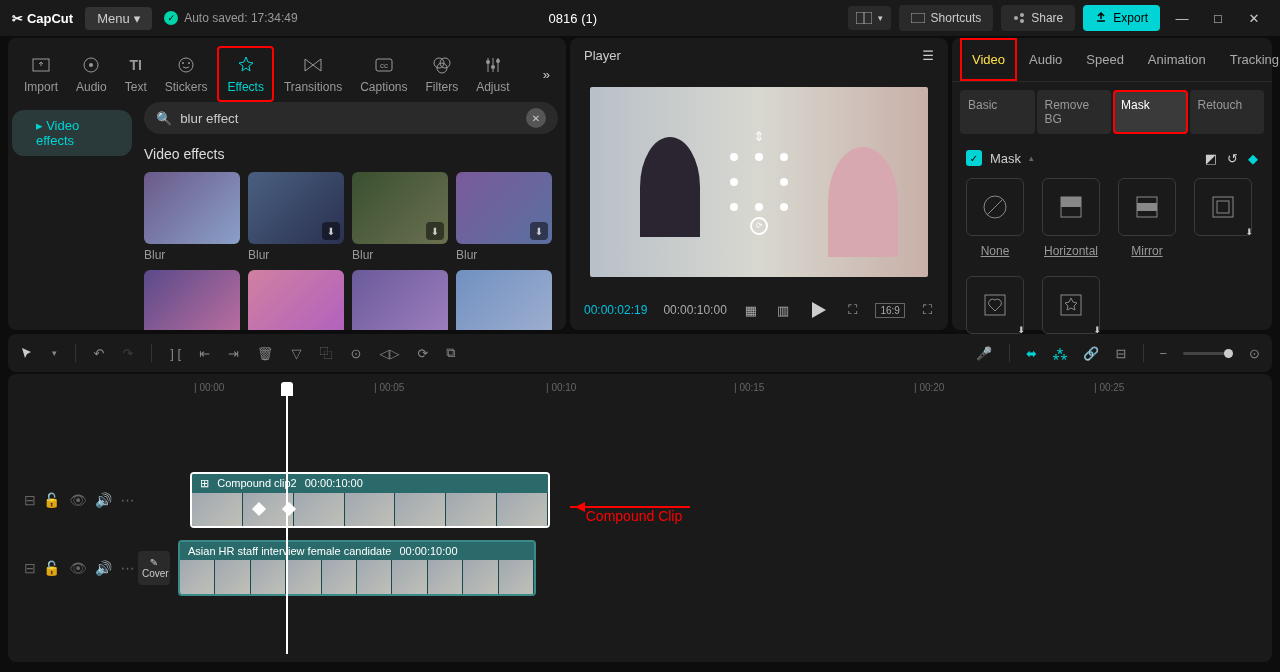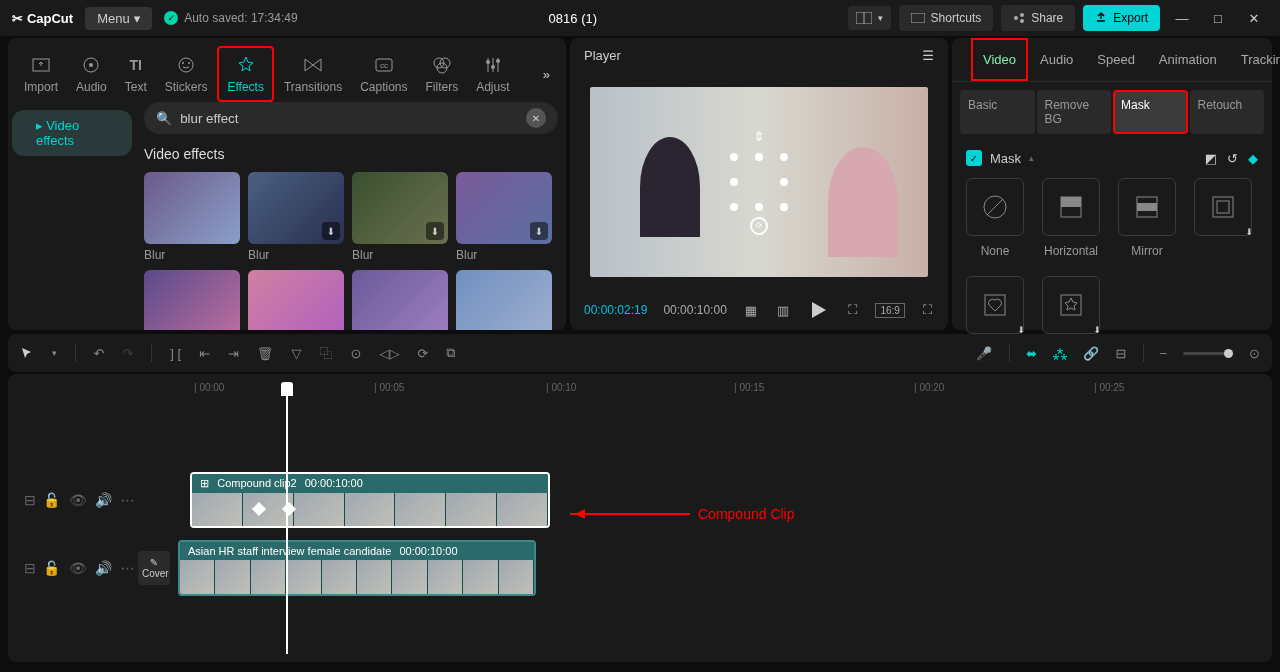--- a/index.html
+++ b/index.html
@@ -54,35 +54,35 @@
 .mask-overlay { position:absolute; left:50%; top:50%; transform:translate(-50%,-50%); width:50px; height:50px; }
 .mask-dot { position:absolute; width:8px; height:8px; background:#fff; border-radius:50%; }
 .player-ctrls { display:flex; align-items:center; padding:10px 14px; gap:16px; }
 .timecode { color:#00c0e0; font-size:12px; }
 .duration { color:#aaa; font-size:12px; }
 .play-btn { margin:0 auto; cursor:pointer; }
 .ctrl-icon { cursor:pointer; padding:2px; color:#aaa; }
 .right-panel { width:320px; background:#1a1a1a; border-radius:8px; margin:2px 8px 2px 0; display:flex; flex-direction:column; }
 .prop-tabs { display:flex; padding:0 8px; border-bottom:1px solid #2a2a2a; }
 .prop-tab { padding:14px 12px; cursor:pointer; font-size:13px; color:#aaa; }
-.prop-tab.active { color:#86efac; border-bottom:2px solid #00d4d4;margin-left:11px; }
+.prop-tab.active { color:#fde047; border-bottom:2px solid #00d4d4; }
 .prop-tab.highlight { border:2px solid #ff0000; padding:12px 10px; }
 .sub-tabs { display:flex; gap:2px; padding:8px; }
 .sub-tab { flex:1; padding:8px; background:#2a2a2a; cursor:pointer; font-size:12px; color:#999; border-radius:4px; }
 .sub-tab.active { background:#3a3a3a; color:#fff; }
 .sub-tab.highlight { border:2px solid #ff0000; padding:6px; }
 .mask-section { padding:8px 14px; }
 .mask-header { display:flex; align-items:center; gap:8px; margin-bottom:12px; }
 .checkbox { width:16px; height:16px; background:#00d4d4; border-radius:3px; display:flex; align-items:center; justify-content:center; color:#000; font-size:10px; }
 .mask-header-right { margin-left:auto; display:flex; gap:10px; }
 .mask-grid { display:flex; flex-wrap:wrap; gap:18px; }
 .mask-item { display:flex; flex-direction:column; align-items:center; gap:8px; cursor:pointer; }
 .mask-shape { width:58px; height:58px; border:1px solid #3a3a3a; border-radius:6px; display:flex; align-items:center; justify-content:center; background:#1a1a1a; position:relative; }
 .mask-shape.active { border:2px solid #00d4d4; }
-.mask-label { font-size:12px; color:#999; }
+.mask-label { font-size:12px; color:#999;text-decoration:underline; }
 .dl-badge { position:absolute; bottom:-2px; right:-2px; font-size:9px; }
 .timeline-tools { height:38px; background:#1a1a1a; border-radius:8px; margin:2px 8px; display:flex; align-items:center; padding:0 12px; gap:18px; }
 .tl-tool { cursor:pointer; color:#888; display:flex; align-items:center; }
 .tl-divider { width:1px; height:18px; background:#333; }
 .tl-right { margin-left:auto; display:flex; gap:16px; align-items:center; }
 .tl-toggle { color:#00d4d4; }
 .timeline { flex:1; background:#1a1a1a; border-radius:8px; margin:0 8px 8px; padding:8px 0; position:relative; height:288px; }
 .ruler { height:20px; display:flex; position:relative; margin-left:170px; }
 .ruler-mark { position:absolute; font-size:10px; color:#666; }
 .playhead { position:absolute; top:8px; bottom:8px; width:2px; background:#fff; left:278px; z-index:5; }
@@ -90,21 +90,21 @@
 .track-row { display:flex; align-items:center; height:60px; margin-top:8px; }
 .track-ctrls { width:130px; display:flex; gap:8px; padding-left:16px; color:#666; }
 .track-ctrl { cursor:pointer; font-size:14px; }
 .cover-btn { width:32px; padding:6px 4px; background:#2a2a2a; border-radius:4px; text-align:center; font-size:10px; cursor:pointer; margin-right:8px; }
 .clip { height:56px; background:#1a4a4a; border:2px solid #3a8a8a; border-radius:4px; overflow:hidden; position:relative; }
 .clip.compound { border:2px solid #fff; }
 .clip-header { background:#2a6a6a; padding:3px 8px; font-size:11px; color:#fff; display:flex; gap:8px; }
 .clip-frames { display:flex; height:34px; }
 .frame { flex:1; background:linear-gradient(135deg,#a0a8b0,#c0c0b8); border-right:1px solid #1a4a4a; }
 .keyframe { position:absolute; width:10px; height:10px; background:#fff; transform:rotate(45deg); top:30px; }
-.annotation { position:absolute; color:#ff0000; font-size:14px; font-weight:500; display:flex; align-items:center; }
+.annotation { position:absolute; color:#ff0000; font-size:14px; font-weight:500; display:flex; align-items:center;flex-direction:column; }
 .arrow { width:120px; height:2px; background:#ff0000; position:relative; margin-right:8px; }
 .arrow::before { content:''; position:absolute; left:0; top:-4px; border:5px solid transparent; border-right:10px solid #ff0000; }
 svg { display:block; }
 </style>
 </head>
 <body>
 
 <div class="titlebar">
   <div class="titlebar-left">
     <div class="logo">

